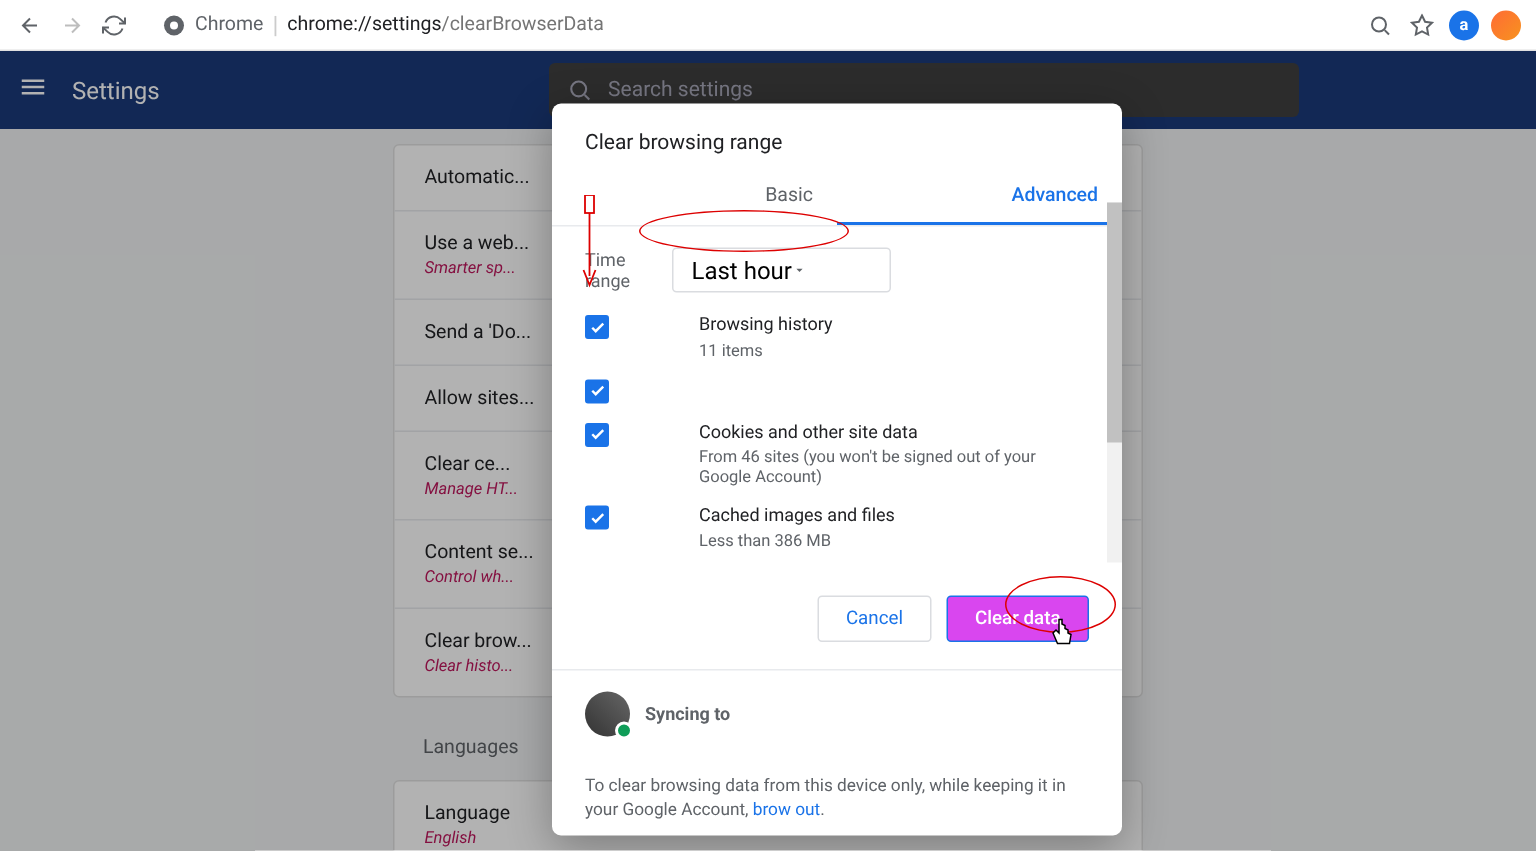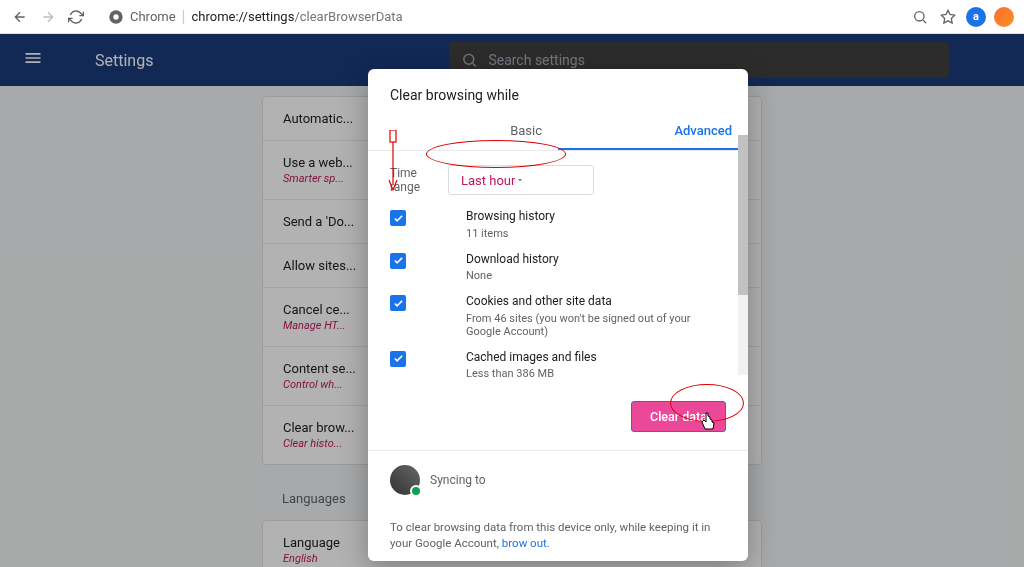--- a/index.html
+++ b/index.html
@@ -12,21 +12,21 @@
     .toolbar-chrome-icon { width: 16px; height: 16px; margin: 0 6px; }
     .url-label { color: #5f6368; font-size: 13px; }
     .url-divider { margin: 0 6px; color: #ccc; }
     .url-bold { color: #202124; font-size: 13px; }
     .url-rest { color: #757575; font-size: 13px; }
     .toolbar-spacer { flex: 1; }
     .toolbar-icon { width: 28px; height: 28px; display: flex; align-items: center; justify-content: center; color: #5f6368; }
     .ext-icon { width: 20px; height: 20px; border-radius: 50%; margin: 0 4px; }
     
     
-    .settings-header { height: 52px; background: #1a3a7a; color: #fff; display: flex; align-items: center; padding: 0 23px; gap: 36px; }
+    .settings-header { height: 52px; background: #1a3a7a; color: #fff; display: flex; align-items: center; padding: 0 12px; }
     .hamburger { margin-right: 16px; cursor: pointer; }
     .settings-title { font-size: 16px; font-weight: 400; }
     .search-wrap { margin-left: 260px; }
     .search-box { width: 500px; height: 36px; background: #404040; border-radius: 4px; display: flex; align-items: center; padding: 0 12px; color: #bbb; }
     .search-box input { background: transparent; border: none; color: #fff; font-size: 14px; outline: none; margin-left: 10px; width: 100%; }
     .search-box input::placeholder { color: #aab; }
     
     
     .bg-content { position: absolute; top: 86px; left: 0; right: 0; bottom: 0; background: #f1f3f4; padding: 10px 0; }
     .settings-card { background: #fff; width: 500px; margin: 0 auto 20px; border: 1px solid #e0e0e0; border-radius: 4px; }
@@ -46,39 +46,39 @@
     .overlay { position: absolute; top: 34px; left: 0; right: 0; bottom: 0; background: rgba(0,0,0,0.3); display: flex; align-items: flex-start; justify-content: center; }
     .dialog { position: absolute; top: 69px; left: 368px; width: 380px; background: #fff; border-radius: 6px; box-shadow: 0 8px 30px rgba(0,0,0,0.3); overflow: hidden; }
     .dialog-title { font-size: 14px; color: #202124; padding: 18px 22px 10px; }
     .tabs { display: flex; border-bottom: 1px solid #e8eaed; }
     .tab { flex: 1; text-align: right; padding: 10px 16px; font-size: 13px; color: #5f6368; cursor: pointer; }
     .tab.active { color: #1a73e8; border-bottom: 2px solid #1a73e8; font-weight: 500; }
     
     .dialog-body { padding: 14px 22px 8px; max-height: 240px; overflow-y: auto; position: relative; }
     .time-row { display: flex; align-items: center; margin-bottom: 14px; }
     .time-label { font-size: 12px; color: #5f6368; width: 58px; }
-    .time-select { height: 30px; width: 146px; border: 1px solid #dadce0; border-radius: 3px; display: flex; align-items: center; justify-content: flex-start; padding: 0 12px; font-size: 13px; color: #be185d; cursor: pointer; }
+    .time-select { height: 30px; width: 146px; border: 1px solid #dadce0; border-radius: 3px; display: flex; align-items: center; justify-content: flex-start; padding: 0 12px; font-size: 16px; color: #000000; cursor: pointer; }
     
     .check-item { display: flex; align-items: flex-start; margin: 12px 0; gap: 44px; }
     .checkbox { width: 16px; height: 16px; border: 2px solid #5f6368; border-radius: 2px; margin-right: 16px; margin-top: 1px; flex-shrink: 0; cursor: pointer; display: flex; align-items: center; justify-content: center; }
     .checkbox.checked { background: #1a73e8; border-color: #1a73e8; color: #fff; }
     .check-label { font-size: 12px; color: #202124; line-height: 1.3; }
     .check-sub { font-size: 11px; color: #5f6368; margin-top: 2px; }
     
-    .sync-row { display: flex; align-items: center; padding: 14px 22px; border-top: 1px solid #e8eaed; }
+    .sync-row { display: flex; align-items: center; padding: 14px 22px; border-top: 1px solid #e8eaed; font-weight: bold; }
     .avatar { width: 30px; height: 30px; border-radius: 50%; background: linear-gradient(45deg, #333, #666); margin-right: 10px; position: relative; }
     .avatar-badge { position: absolute; bottom: -2px; right: -2px; width: 12px; height: 12px; background: #0f9d58; border-radius: 50%; border: 2px solid #fff; }
     .sync-text { font-size: 12px; color: #5f6368; }
     
     .footer-note { padding: 10px 22px; font-size: 11.5px; color: #5f6368; line-height: 1.4; }
     .footer-note a { color: #1a73e8; text-decoration: none; cursor: pointer; }
     
     .dialog-actions { display: flex; justify-content: flex-end; padding: 10px 22px 18px; gap: 10px; }
     .btn { padding: 7px 18px; font-size: 12.5px; border-radius: 3px; cursor: pointer; border: 1px solid #dadce0; background: #fff; color: #1a73e8; }
-    .btn.primary { background: #ec4899; color: #fff; border-color: #1a73e8; font-weight: 500; }
+    .btn.primary { background: #d946ef; color: #fff; border-color: #1a73e8; font-weight: 500; }
     
     
     .annotation-ellipse-1 { position: absolute; width: 140px; height: 28px; border: 1.5px solid #d00; border-radius: 50%; top: 140px; left: 426px; pointer-events: none; z-index: 100; }
     .annotation-ellipse-2 { position: absolute; width: 74px; height: 38px; border: 1.5px solid #d00; border-radius: 50%; top: 384px; left: 670px; pointer-events: none; z-index: 100; }
     .annotation-arrow { position: absolute; top: 130px; left: 386px; width: 14px; height: 62px; z-index: 100; pointer-events: none; }
     .cursor-pointer { position: absolute; top: 411px; left: 700px; z-index: 101; pointer-events: none; font-size: 16px; }
     
     .scrollbar-track { position: absolute; right: 0; top: 135px; width: 10px; height: 240px; background: #f1f1f1; }
     .scrollbar-thumb { width: 10px; height: 160px; background: #c1c1c1; border-radius: 0; }
   </style>
@@ -167,21 +167,21 @@
         <div class="toggle on"></div>
       </div>
     <div class="settings-row">
         <div>
           <div class="row-text">Allow sites...</div>
         </div>
         <div class="toggle on"></div>
       </div>
     <div class="settings-row">
         <div>
-          <div class="row-text">Cancel ce...</div>
+          <div class="row-text">Clear ce...</div>
           <div class="row-subtext">Manage HT...</div>
         </div>
         <span class="ext-link-icon"><svg width="16" height="16" viewBox="0 0 24 24" fill="none" stroke="currentColor" stroke-width="2">
             <path d="M18 13v6a2 2 0 01-2 2H5a2 2 0 01-2-2V8a2 2 0 012-2h6M15 3h6v6M10 14L21 3"></path>
           </svg></span>
       </div>
     <div class="settings-row">
         <div>
           <div class="row-text">Content se...</div>
           <div class="row-subtext">Control wh...</div>
@@ -206,21 +206,21 @@
         <span class="chevron">⌄</span>
       </div>
 
   </div>
 
 </div>
 
 <div class="overlay"></div>
 
 <div class="dialog">
-  <div class="dialog-title">Clear browsing while</div>
+  <div class="dialog-title">Clear browsing range</div>
   <div class="tabs">
     <div class="tab">Basic</div>
     <div class="tab active">Advanced</div>
   </div>
   <div class="dialog-body">
     <div class="time-row">
       <span class="time-label">Time range</span>
       <div class="time-select">
         <span>Last hour</span>
         <svg width="10" height="10" viewBox="0 0 24 24" fill="#5f6368">
@@ -239,24 +239,20 @@
             <div class="check-label">Browsing history</div>
             <div class="check-sub">11 items</div>
           </div>
         </div>
         <div class="check-item">
           <div class="checkbox checked">
             <svg width="11" height="11" viewBox="0 0 24 24" fill="none" stroke="#fff" stroke-width="3.5">
               <path d="M20 6L9 17l-5-5"></path>
             </svg>
           </div>
-          <div>
-            <div class="check-label">Download history</div>
-            <div class="check-sub">None</div>
-          </div>
         </div>
         <div class="check-item">
           <div class="checkbox checked">
             <svg width="11" height="11" viewBox="0 0 24 24" fill="none" stroke="#fff" stroke-width="3.5">
               <path d="M20 6L9 17l-5-5"></path>
             </svg>
           </div>
           <div>
             <div class="check-label">Cookies and other site data</div>
             <div class="check-sub">From 46 sites (you won't be signed out of your Google Account)</div>
@@ -269,20 +265,21 @@
             </svg>
           </div>
           <div>
             <div class="check-label">Cached images and files</div>
             <div class="check-sub">Less than 386 MB</div>
           </div>
         </div>
       </div>
   </div>
   <div class="dialog-actions">
+    <button class="btn">Cancel</button>
     <button class="btn primary">Clear data</button>
   </div>
   <div class="sync-row">
     <div class="avatar">
         <div class="avatar-badge"></div>
       </div>
     <span class="sync-text">Syncing to</span>
   </div>
   <div class="footer-note">
     <span>To clear browsing data from this device only, while keeping it in your Google Account, </span><a>brow out</a>.

